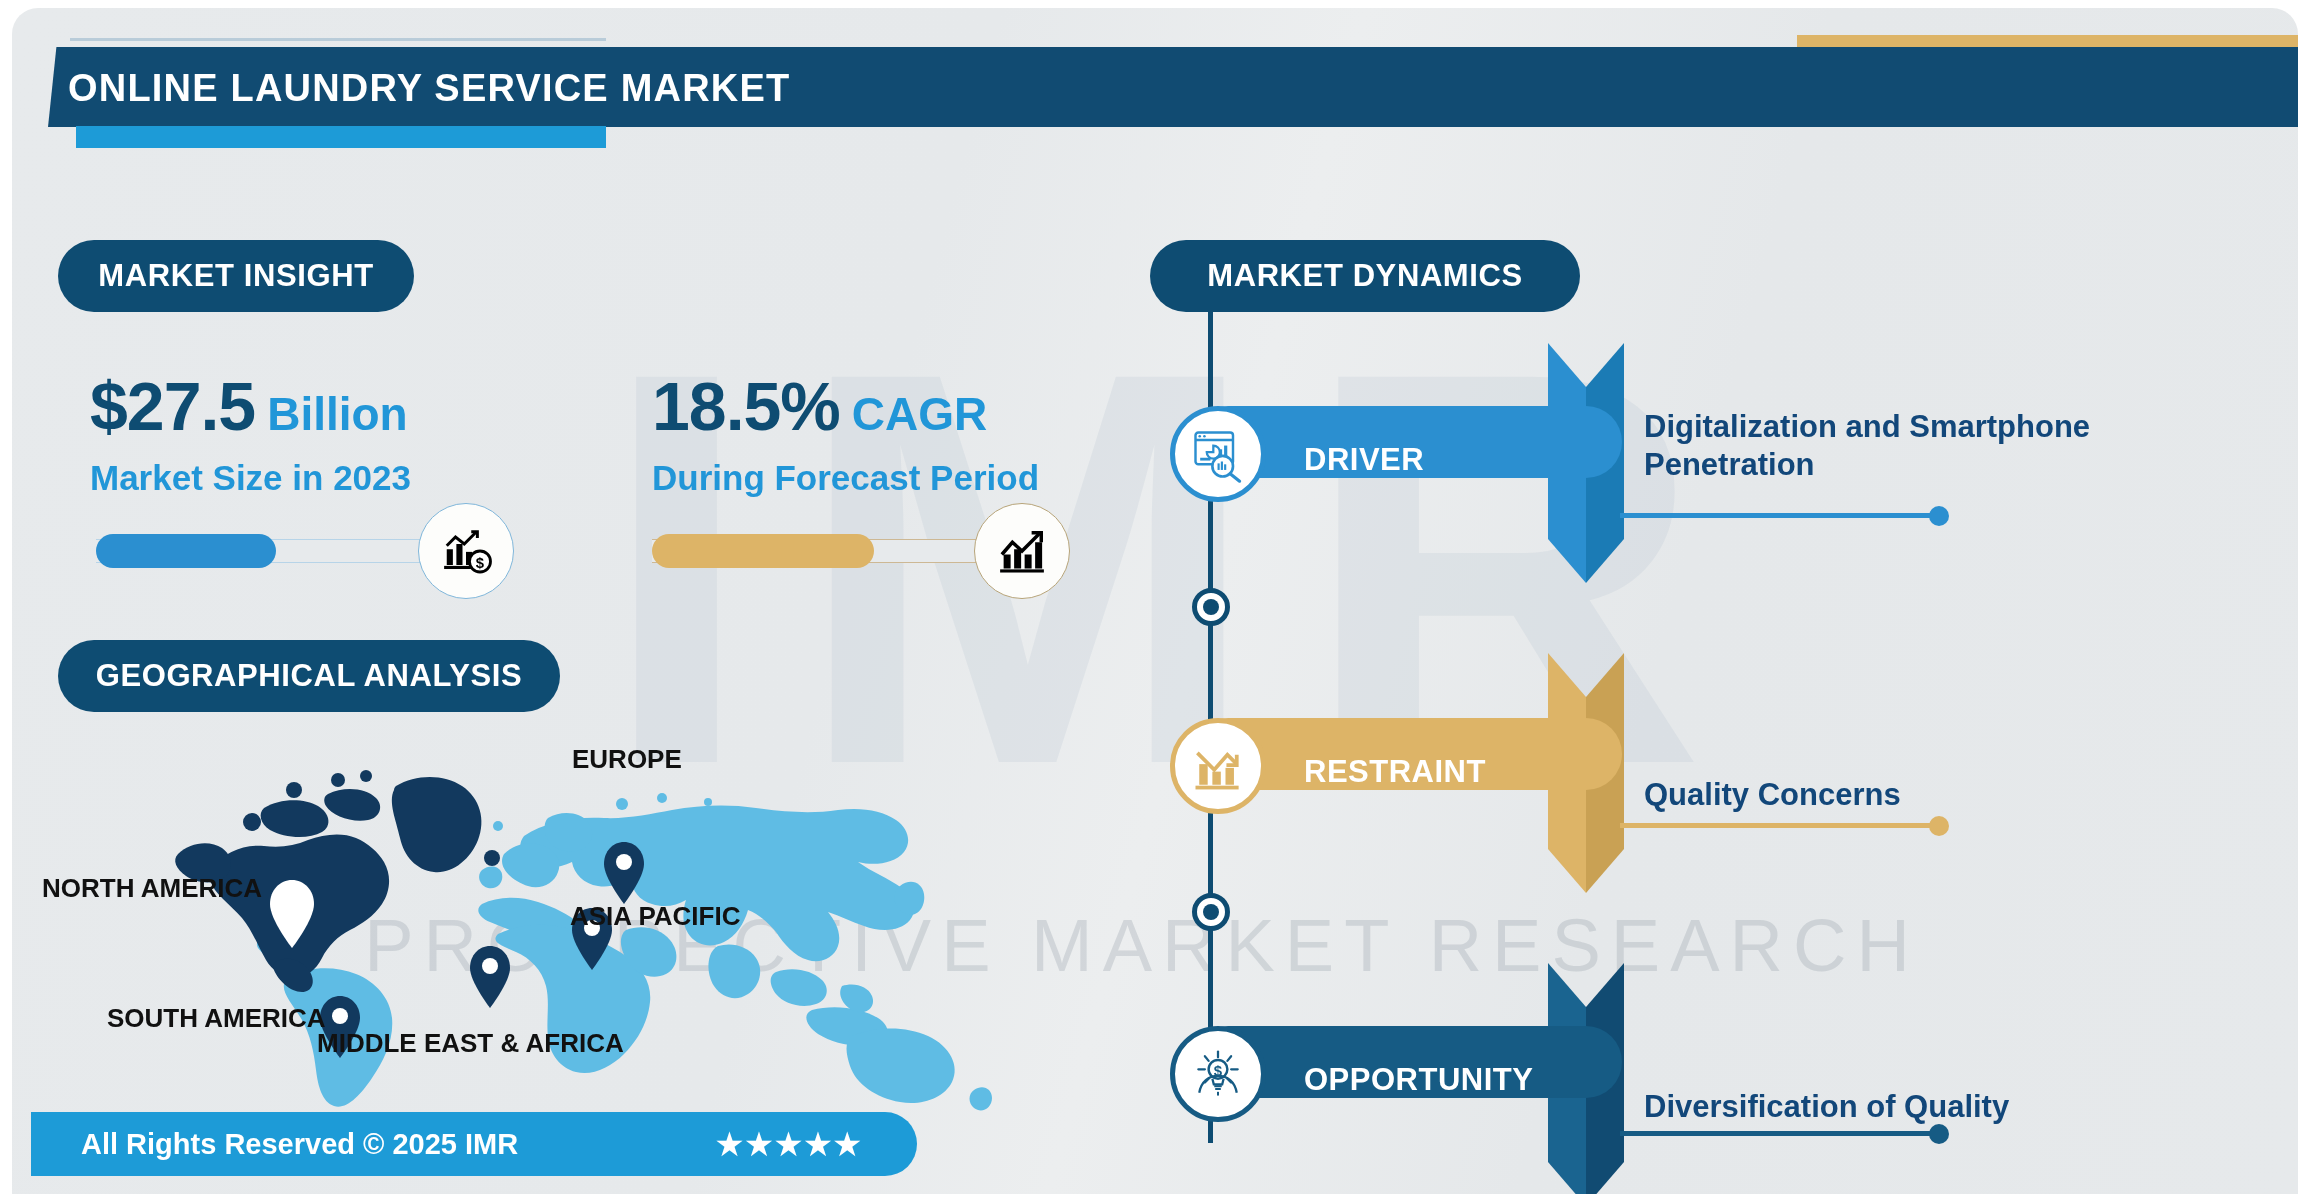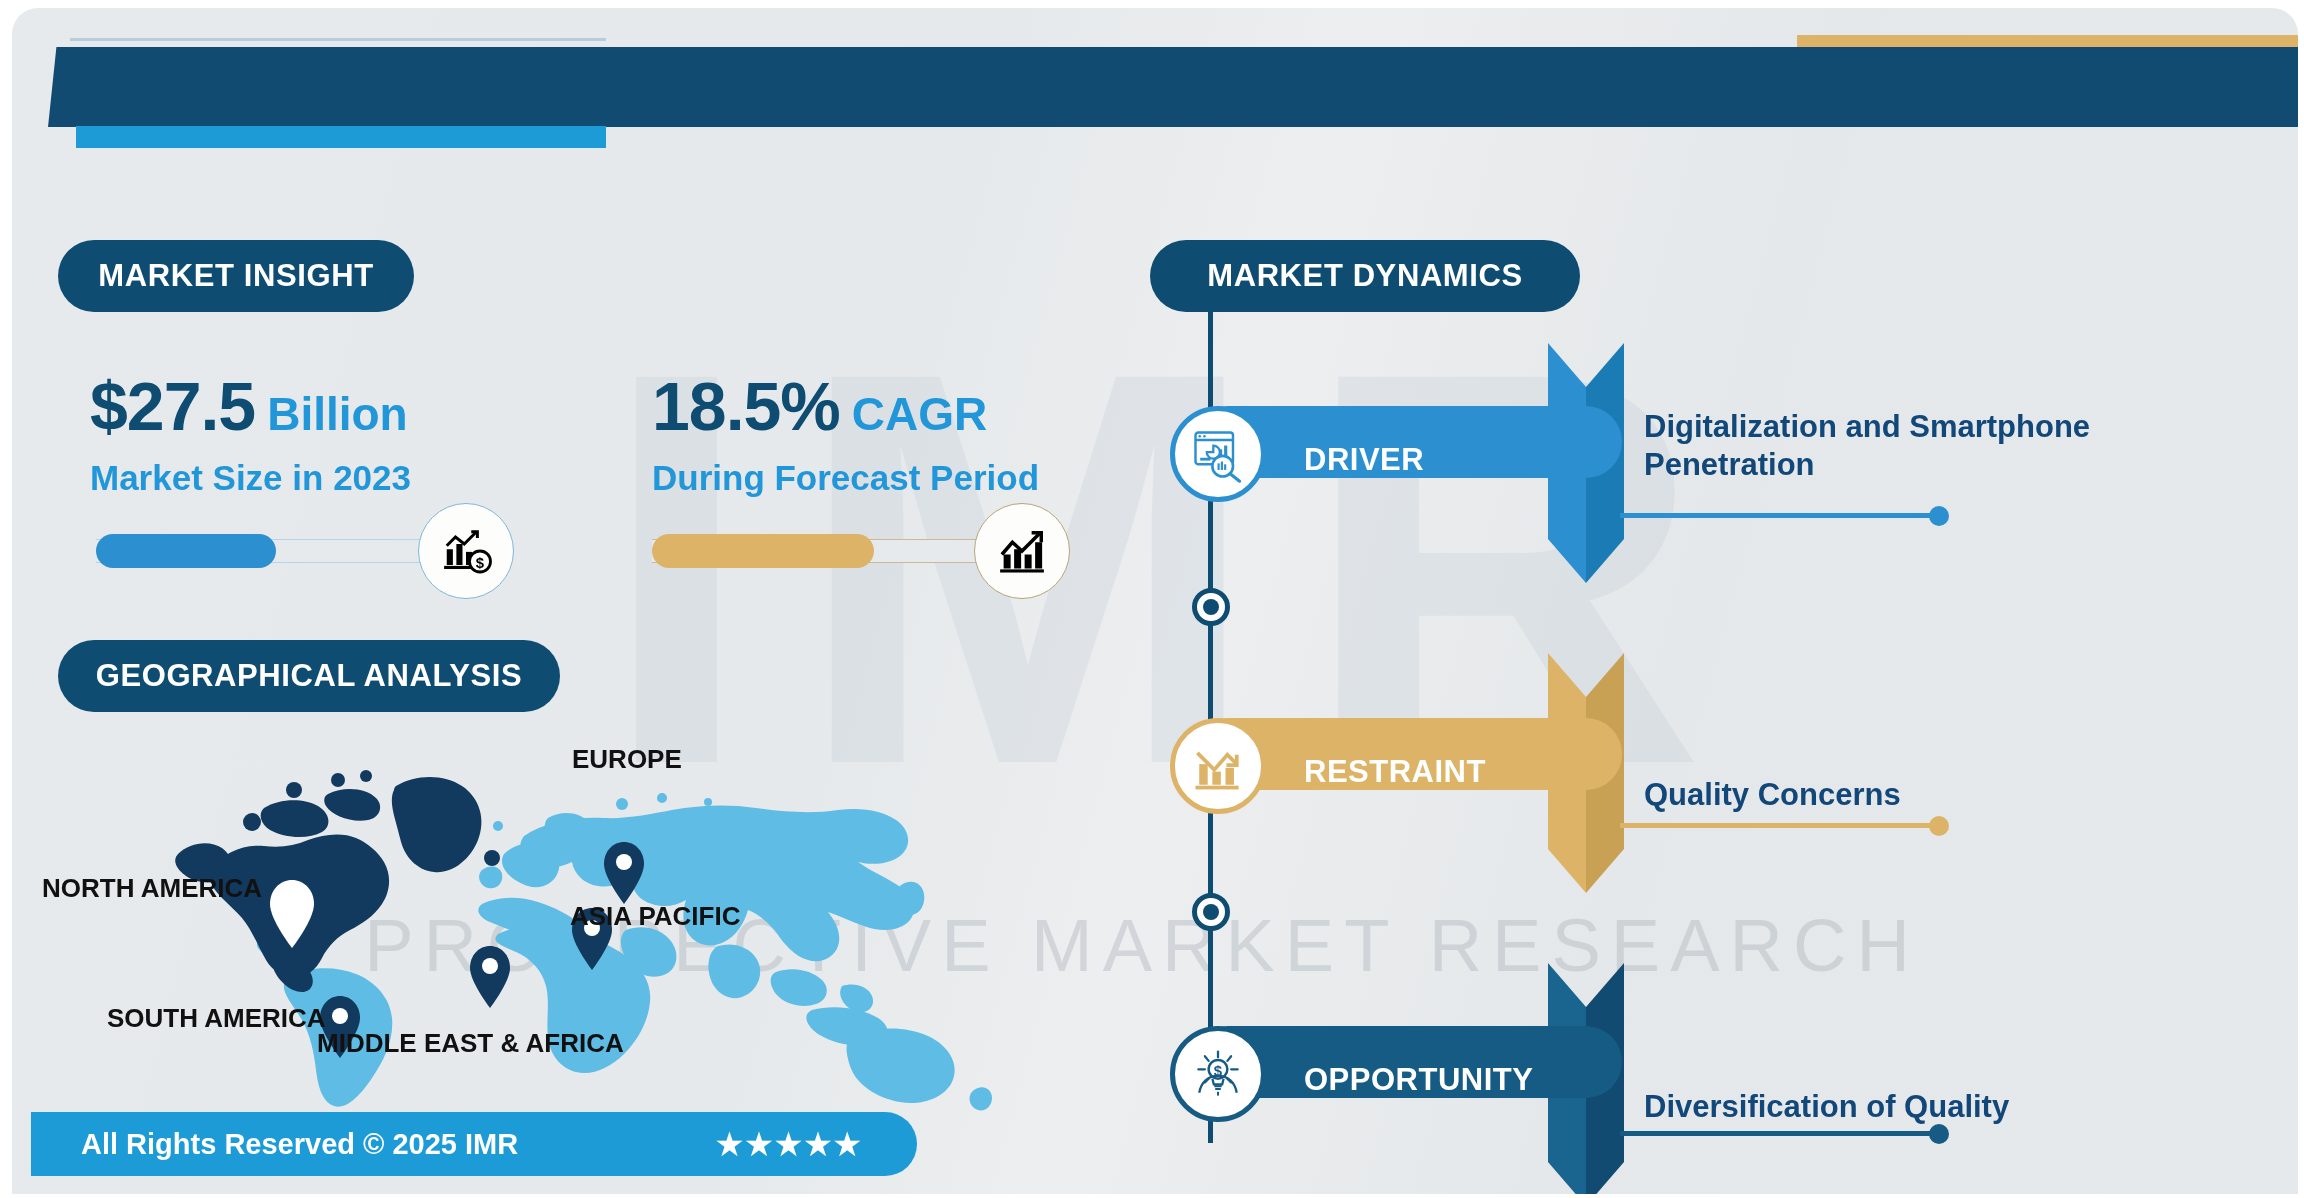--- a/index.html
+++ b/index.html
@@ -273,20 +273,21 @@
 <div id="canvas">
   <div id="page">
 
     <div class="wm-imr">IMR</div>
     <div class="wm-line">PROSPECTIVE MARKET RESEARCH</div>
 
     <div class="hdr-underline"></div>
     <div class="hdr-gold"></div>
     <div class="hdr-band"></div>
     <div class="hdr-accent"></div>
+    <div class="hdr-title">ONLINE LAUNDRY SERVICE MARKET</div>
 
     <div class="pill" id="pill-insight">
       <span>MARKET INSIGHT</span>
     </div>
 
     <div class="stat" id="stat-1">
       <div class="stat-line1">
         <span class="stat-big">$27.5</span><span class="stat-unit">Billion</span>
       </div>
       <div class="stat-sub">Market Size in 2023</div>

